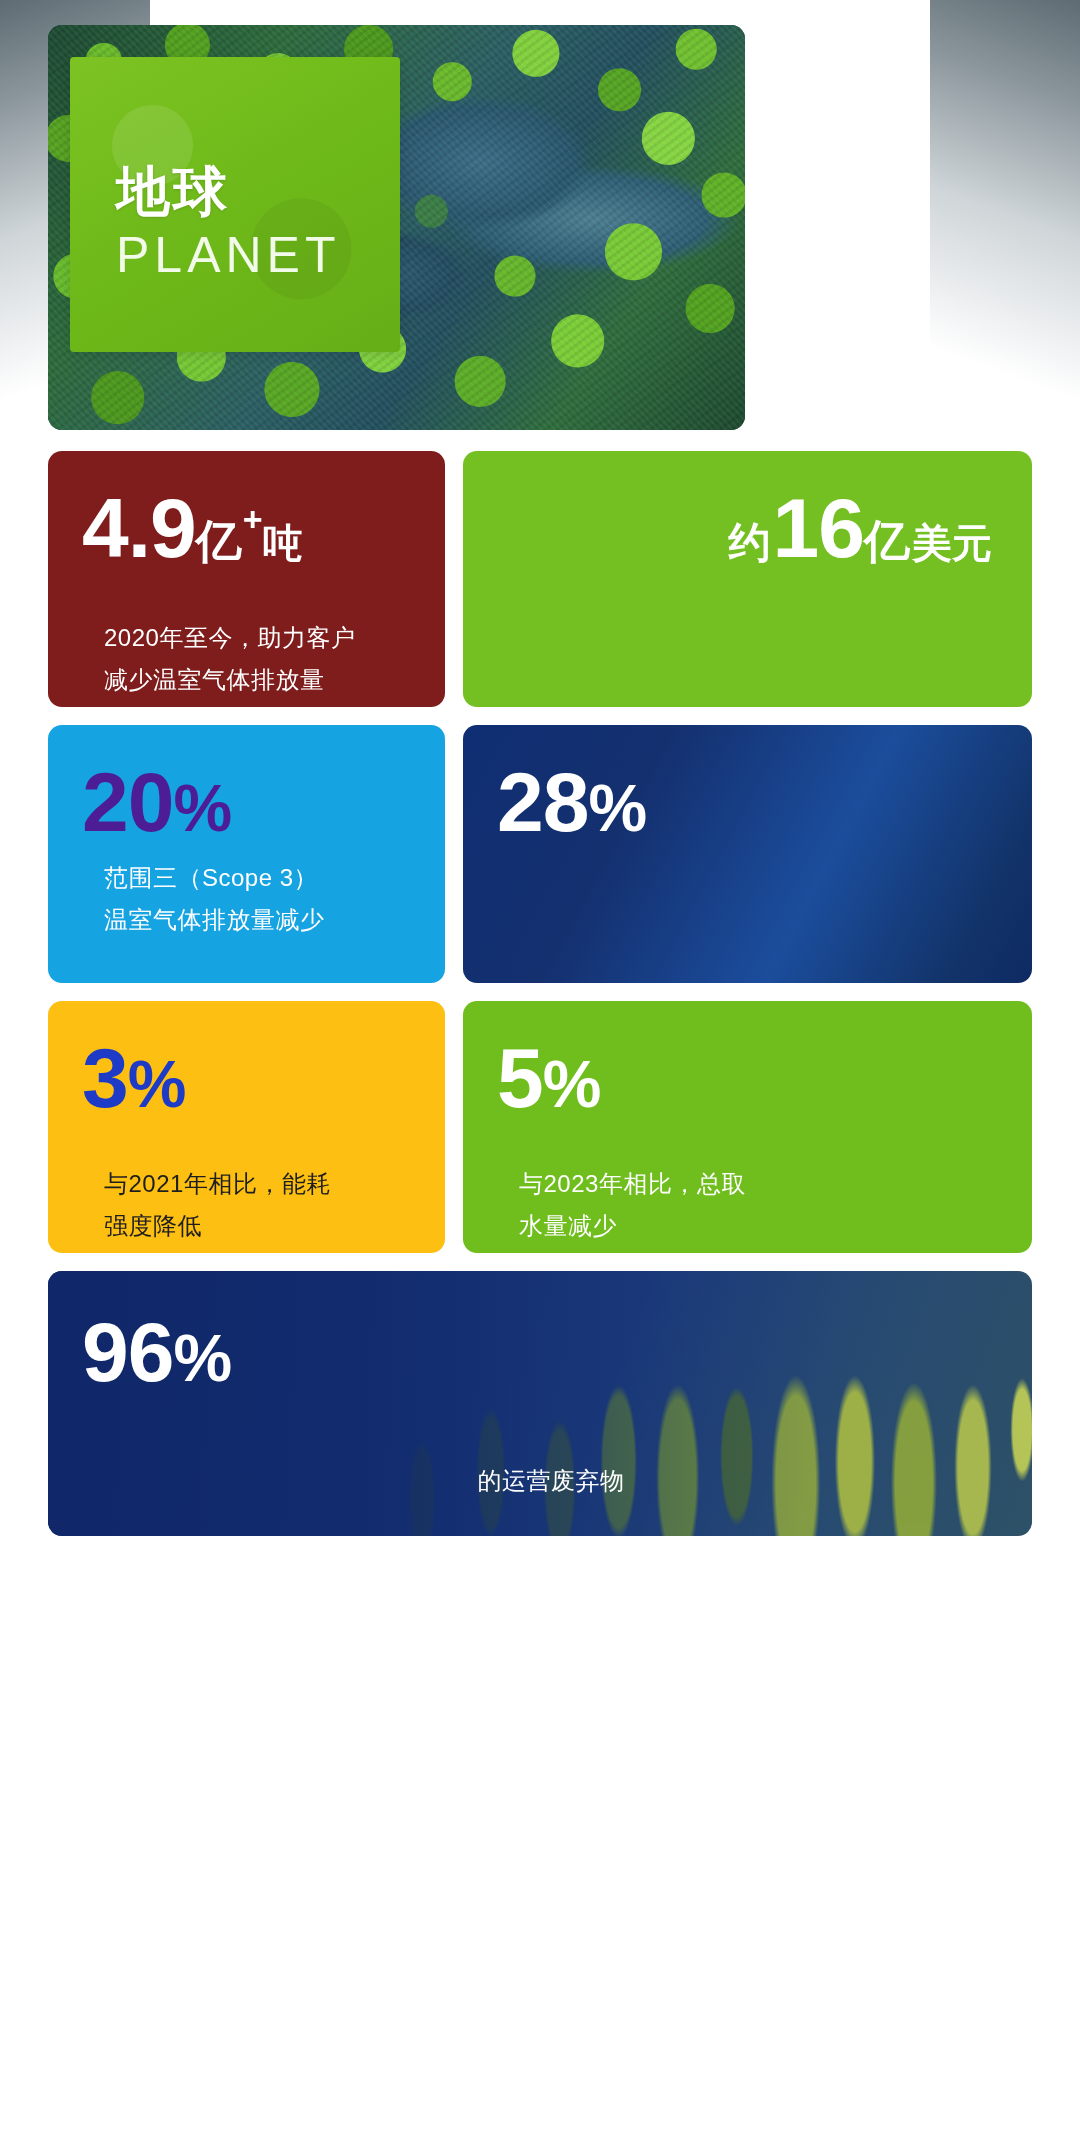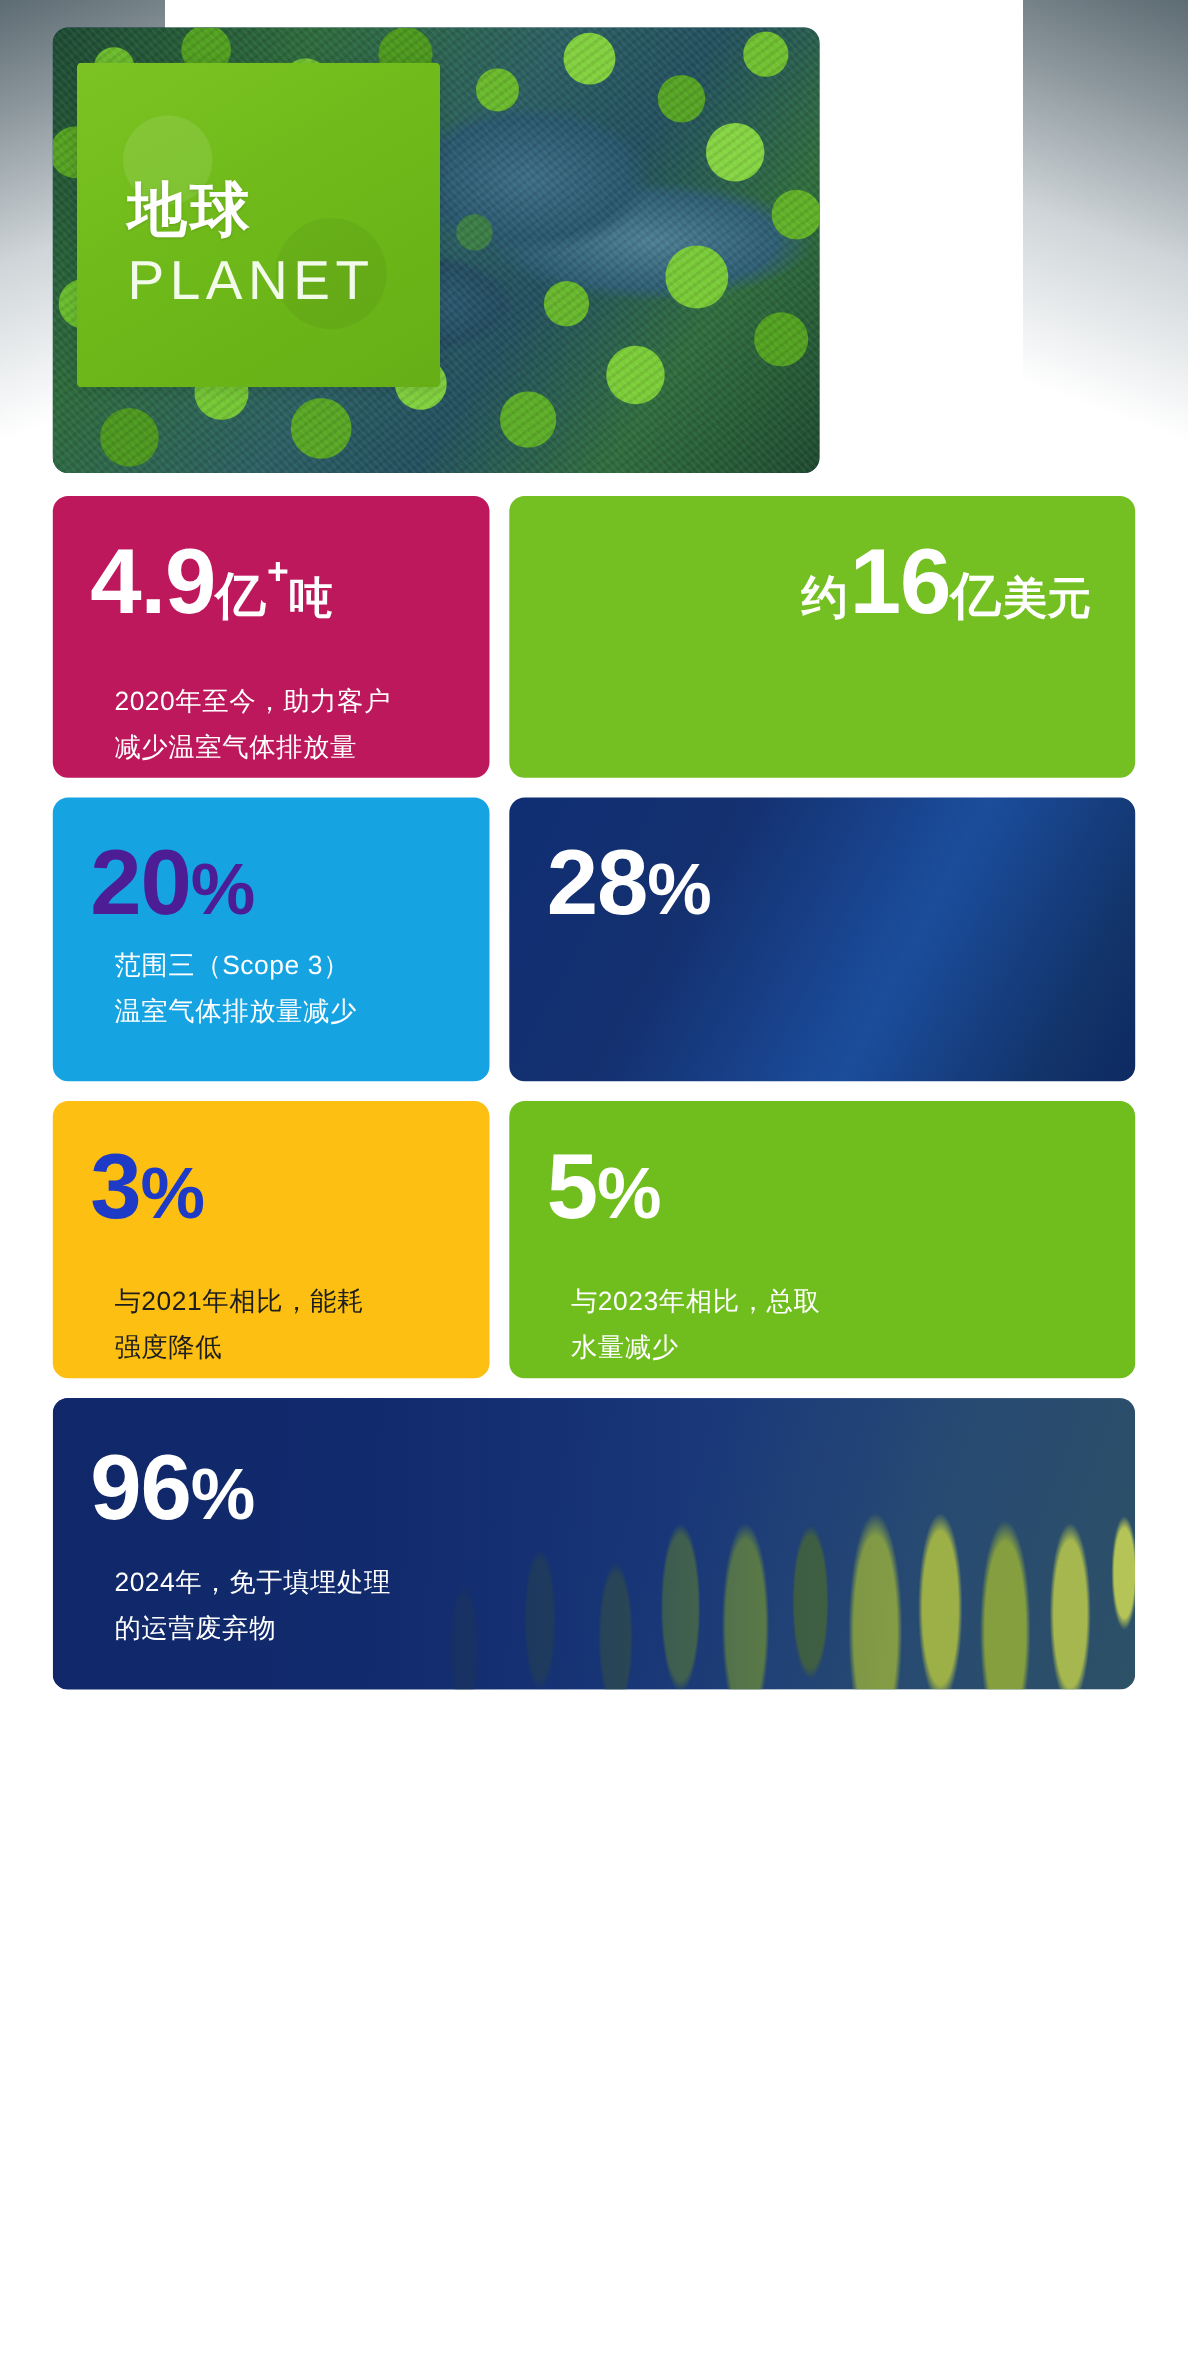--- a/index.html
+++ b/index.html
@@ -99,21 +99,21 @@
   .stat .num      { font-size:84px; }
   .stat .unit     { font-size:46px; font-weight:700; letter-spacing:0; }
   .stat .sup      { font-size:34px; font-weight:700; vertical-align:super; position:relative; top:-26px; left:1px; }
   .stat .unit2    { font-size:40px; font-weight:700; letter-spacing:0; margin-left:2px; }
   .stat .pre      { font-size:42px; font-weight:700; letter-spacing:0; margin-right:2px; }
   .stat .pct      { font-size:66px; font-weight:700; }
   .desc { font-size:24px; line-height:1.75; letter-spacing:.5px; margin-top:auto;margin-left:22px; }
   .desc div { white-space:nowrap; }
 
   
-  #card-ghg        { background:#be185d; height:256px; }
+  #card-ghg        { background:#7f1d1d; height:256px; }
   #card-ghg .stat, #card-ghg .desc { color:#ffffff; }
   #card-ghg .desc  { margin-top:48px; }
 
   #card-rnd        { background:#74bf21; height:256px; }
   #card-rnd .stat, #card-rnd .desc { color:#ffffff; }
   #card-rnd .stat  { justify-content:flex-end; padding-right:6px; }
   #card-rnd .desc  { margin-top:48px; }
 
   #card-scope3     { background:#16a3e2; height:258px; }
   #card-scope3 .stat { color:#4c1d95; }
@@ -127,21 +127,21 @@
   #card-energy .stat { color:#1e3bc8; }
   #card-energy .desc { color:#1e1e1e; margin-top:44px; }
 
   #card-water      { background:#6fbe1e; height:252px; }
   #card-water .stat, #card-water .desc { color:#ffffff; }
   #card-water .desc { margin-top:44px; }
 
   
   .card-wide {
     margin-top:18px; height:265px; border-radius:14px; overflow:hidden;
-    position:relative; padding:42px 34px 34px 34px; display:flex; flex-direction:column;
+    position:relative; padding:42px 34px 34px 34px; display:flex; flex-direction:column;text-align:center;
   }
   .forest-bg { position:absolute; inset:0; }
   .forest-bg .sky {
     position:absolute; inset:0;
     background:linear-gradient(110deg,#122a6e 0%, #16327c 30%, #1b3a7e 55%, #274a72 78%, #2d5166 100%);
   }
   .forest-bg .trees {
     position:absolute; inset:0;
     background-image:
       radial-gradient(ellipse 26px 110px at 58% 72%, #5c7d3a 0 60%, transparent 70%),
@@ -254,18 +254,17 @@
     <div class="forest-bg">
       <div class="sky"></div>
       <div class="trees"></div>
       <div class="mist"></div>
     </div>
     <div class="stat">
       <span class="num">96</span>
         <span class="pct">%</span>
     </div>
     <div class="desc">
-      <div>2024年，免于填埋处理</div>
       <div>的运营废弃物</div>
     </div>
   </div>
 
 </div>
 
 </body></html>

